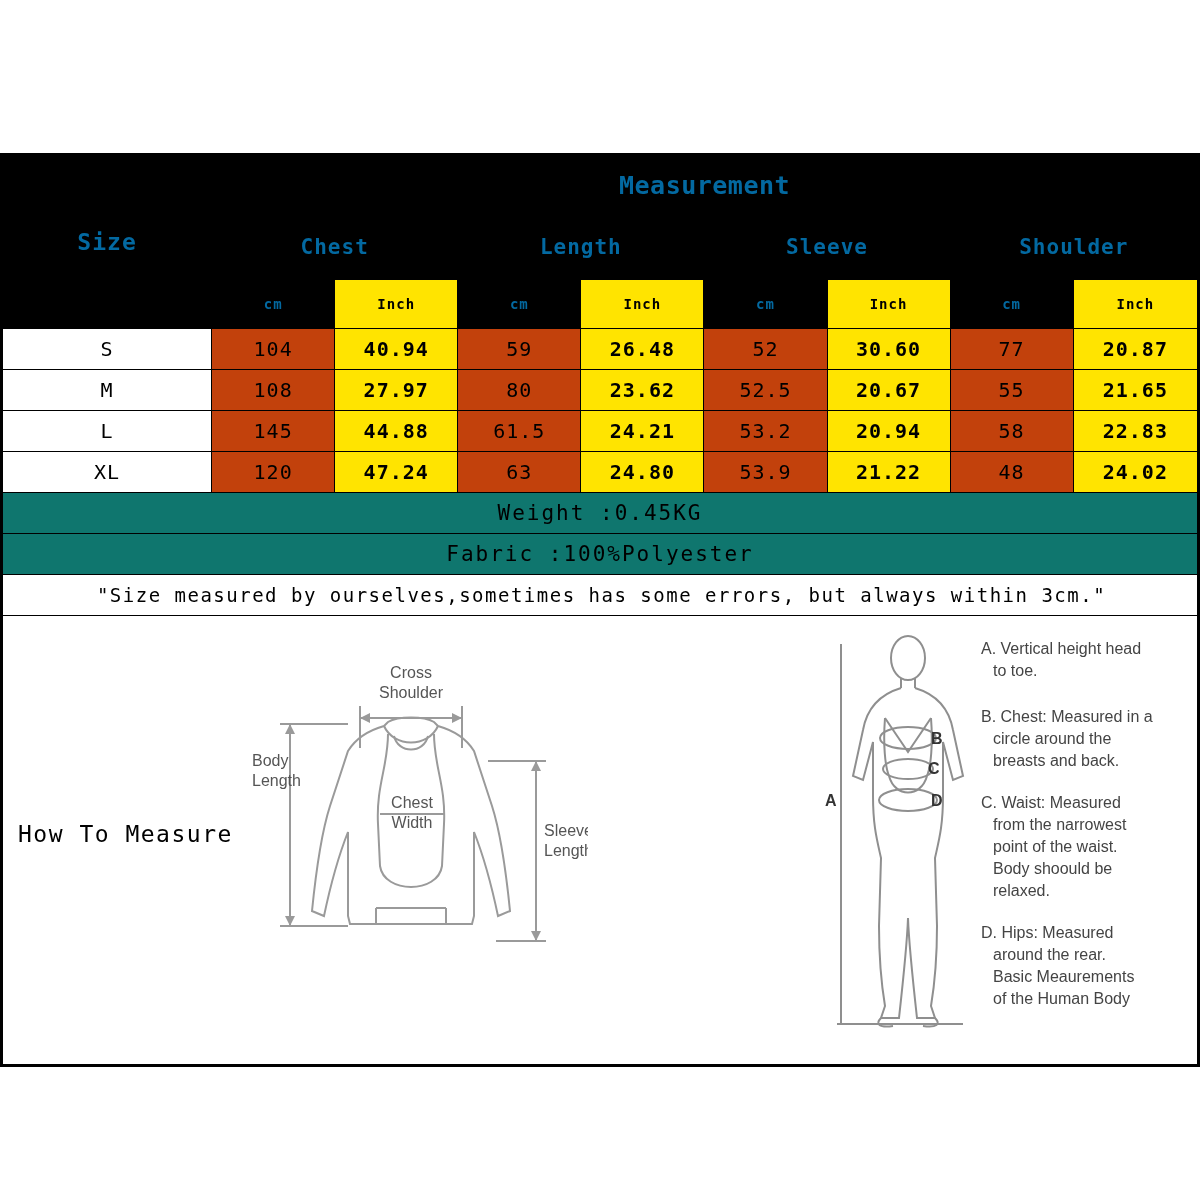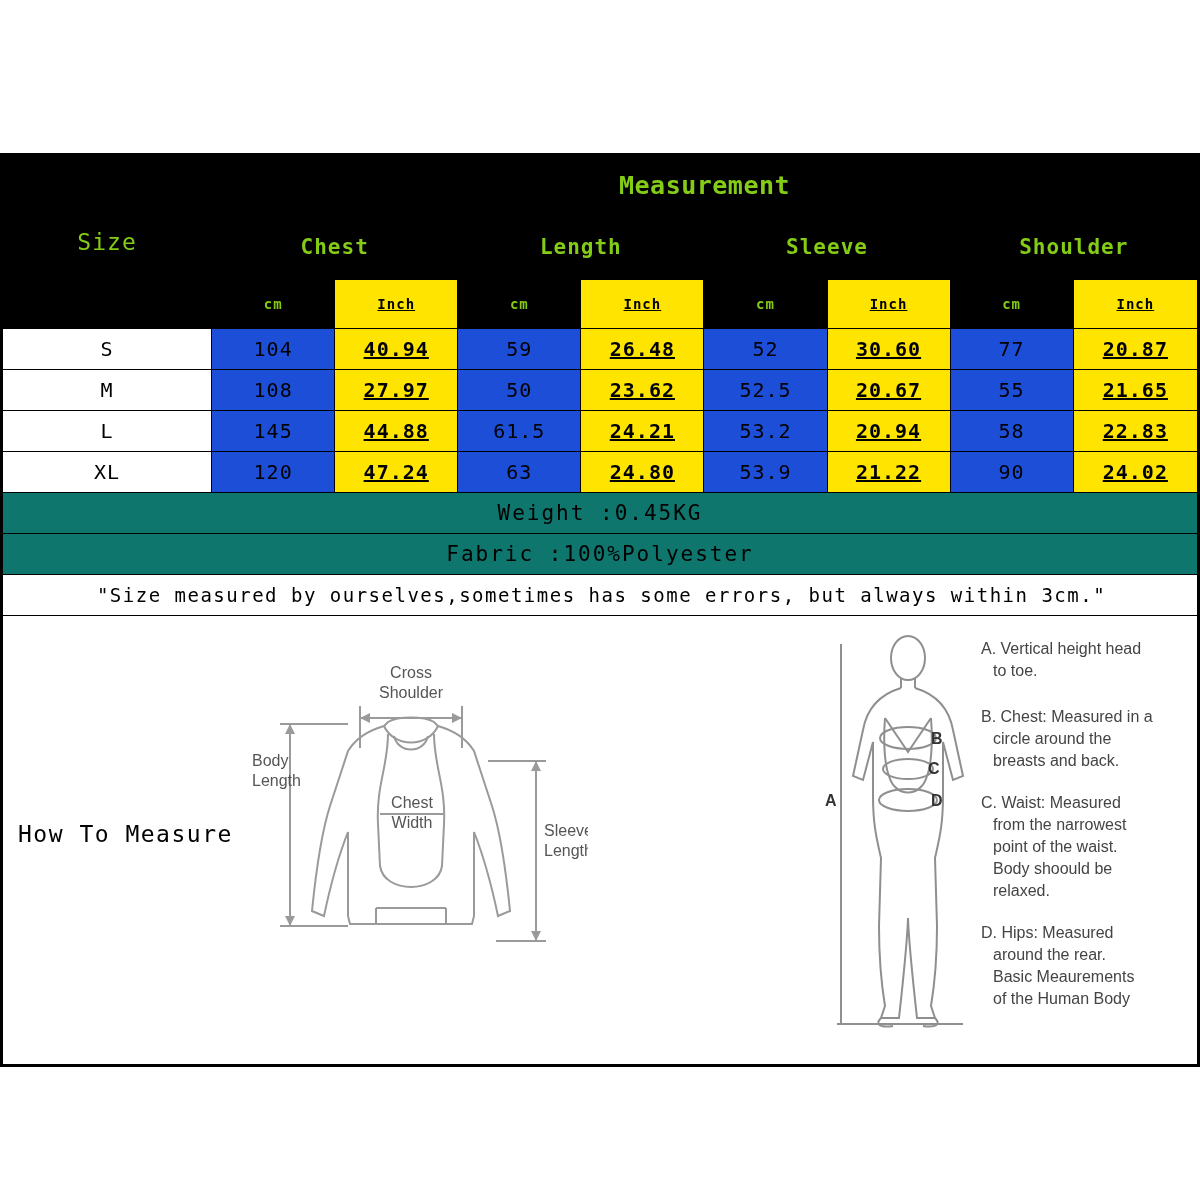--- a/index.html
+++ b/index.html
@@ -36,60 +36,59 @@
     table-layout: fixed;
   }
   table.size-table td, table.size-table th {
     border: 1px solid #000;
     text-align: center;
     vertical-align: middle;
     font-family: "DejaVu Sans Mono", "Liberation Mono", monospace;
   }
   .blk {
     background: #000;
-    color: #84cc16;
+    color: #0369a1;
   }
   .hdr-measurement {
     font-family: "Liberation Sans", sans-serif;
     font-weight: bold;
     font-size: 25px;
     letter-spacing: 0.5px;
     height: 56px;
   }
   .hdr-size {
     font-family: "Liberation Sans", sans-serif;
-    font-weight: normal;
+    font-weight: bold;
     font-size: 23px;
     letter-spacing: 1px;
   }
   .hdr-group {
     font-weight: bold;
     font-size: 21px;
     height: 62px;
     letter-spacing: 1px;
   }
   .hdr-unit {
     font-weight: bold;
     font-size: 14px;
     height: 46px;
     letter-spacing: 1px;
   }
   .yellow {
     background: #ffe400;
     color: #000;
     font-weight: bold;
-    text-decoration: underline;
   }
   .data-row td {
     height: 38px;
     font-size: 20px;
     letter-spacing: 1px;
   }
   .data-row td.cm {
-    background: #1d4ed8;
+    background: #c2410c;
     color: #000;
   }
   .data-row td.size-cell {
     font-size: 20px;
   }
   .note-row td {
     height: 38px;
     font-size: 21px;
     letter-spacing: 2px;
     text-align: center;
@@ -197,21 +196,21 @@
           <td class="yellow">26.48</td>
           <td class="cm">52</td>
           <td class="yellow">30.60</td>
           <td class="cm">77</td>
           <td class="yellow">20.87</td>
         </tr>
         <tr class="data-row">
           <td class="size-cell">M</td>
           <td class="cm">108</td>
           <td class="yellow">27.97</td>
-          <td class="cm">50</td>
+          <td class="cm">80</td>
           <td class="yellow">23.62</td>
           <td class="cm">52.5</td>
           <td class="yellow">20.67</td>
           <td class="cm">55</td>
           <td class="yellow">21.65</td>
         </tr>
         <tr class="data-row">
           <td class="size-cell">L</td>
           <td class="cm">145</td>
           <td class="yellow">44.88</td>
@@ -223,21 +222,21 @@
           <td class="yellow">22.83</td>
         </tr>
         <tr class="data-row">
           <td class="size-cell">XL</td>
           <td class="cm">120</td>
           <td class="yellow">47.24</td>
           <td class="cm">63</td>
           <td class="yellow">24.80</td>
           <td class="cm">53.9</td>
           <td class="yellow">21.22</td>
-          <td class="cm">90</td>
+          <td class="cm">48</td>
           <td class="yellow">24.02</td>
         </tr>
 
         <tr class="note-row">
           <td colspan="9">Weight   :0.45KG</td>
         </tr>
         <tr class="note-row">
           <td colspan="9">Fabric    :100%Polyester</td>
         </tr>
         <tr class="disclaimer-row">

